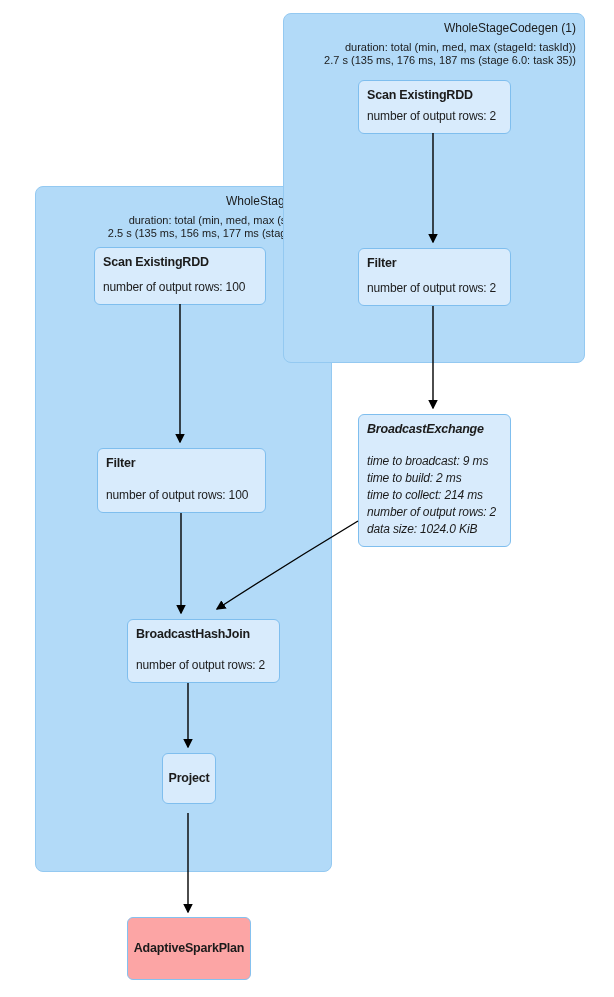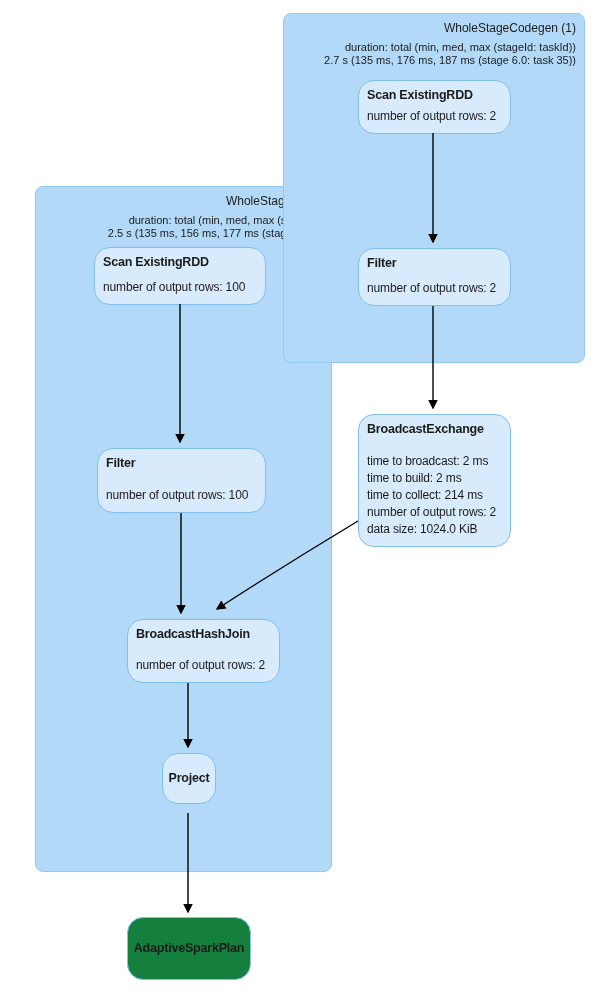--- a/index.html
+++ b/index.html
@@ -30,47 +30,47 @@
   #cluster-wsc2 .cluster-head { width: 284px; }
 
   .cluster-title { font-size: 12px; font-weight: normal; white-space: nowrap; }
   .cluster-duration { font-size: 11px; line-height: 12.5px; margin-top: 6px; white-space: nowrap; }
 
   
   .node {
     position: absolute;
     background: #d8ebfc;
     border: 1px solid #7fbeee;
-    border-radius: 16px;
+    border-radius: 6px;
     box-sizing: border-box;
     display: flex;
     flex-direction: column;
     justify-content: space-between;
     padding: 7px 7px 8px 8px;
     z-index: 3;
   }
   .node-title { font-size: 12.5px; font-weight: bold; line-height: 15px; white-space: nowrap; letter-spacing: -0.2px; }
   .node-metrics { font-size: 12px; line-height: 17px; white-space: nowrap; letter-spacing: -0.15px; }
   .node.center { justify-content: center; align-items: center; text-align: center; padding: 4px; }
 
   
   #node-scan1    { left: 74px; top: 66px;  width: 153px; height: 54px; }
   #node-filter1  { left: 74px; top: 234px; width: 153px; height: 58px; }
-  #node-exchange { left: 74px; top: 400px; width: 153px; height: 133px; }
+  #node-exchange { left: 74px; top: 400px; width: 153px; height: 133px; font-style: italic; }
 
   
   #node-scan2   { left: 58px;  top: 60px;  width: 172px; height: 58px; }
   #node-filter2 { left: 61px;  top: 261px; width: 169px; height: 65px; }
   #node-bhj     { left: 91px;  top: 432px; width: 153px; height: 64px; }
   #node-project { left: 126px; top: 566px; width: 54px;  height: 51px; }
 
   
   #node-adaptive {
     left: 127px; top: 917px; width: 124px; height: 63px;
-    background: #15803d; border-color: #85c1ef; z-index: 3;
+    background: #fca5a5; border-color: #85c1ef; z-index: 3;
   }
 
   
   #edges-layer {
     position: absolute;
     left: 0; top: 0;
     width: 614px; height: 997px;
     z-index: 10;
     pointer-events: none;
   }
@@ -139,21 +139,21 @@
     <div class="node" id="node-filter1">
       <div class="node-title">Filter</div>
       <div class="node-metrics">
         <div>number of output rows: 2</div>
       </div>
     </div>
 
     <div class="node" id="node-exchange">
       <div class="node-title">BroadcastExchange</div>
       <div class="node-metrics">
-        <div>time to broadcast: 2 ms</div>
+        <div>time to broadcast: 9 ms</div>
         <div>time to build: 2 ms</div>
         <div>time to collect: 214 ms</div>
         <div>number of output rows: 2</div>
         <div>data size: 1024.0 KiB</div>
       </div>
     </div>
   </div>
 
   <div class="node center" id="node-adaptive">
     <div class="node-title">AdaptiveSparkPlan</div>

